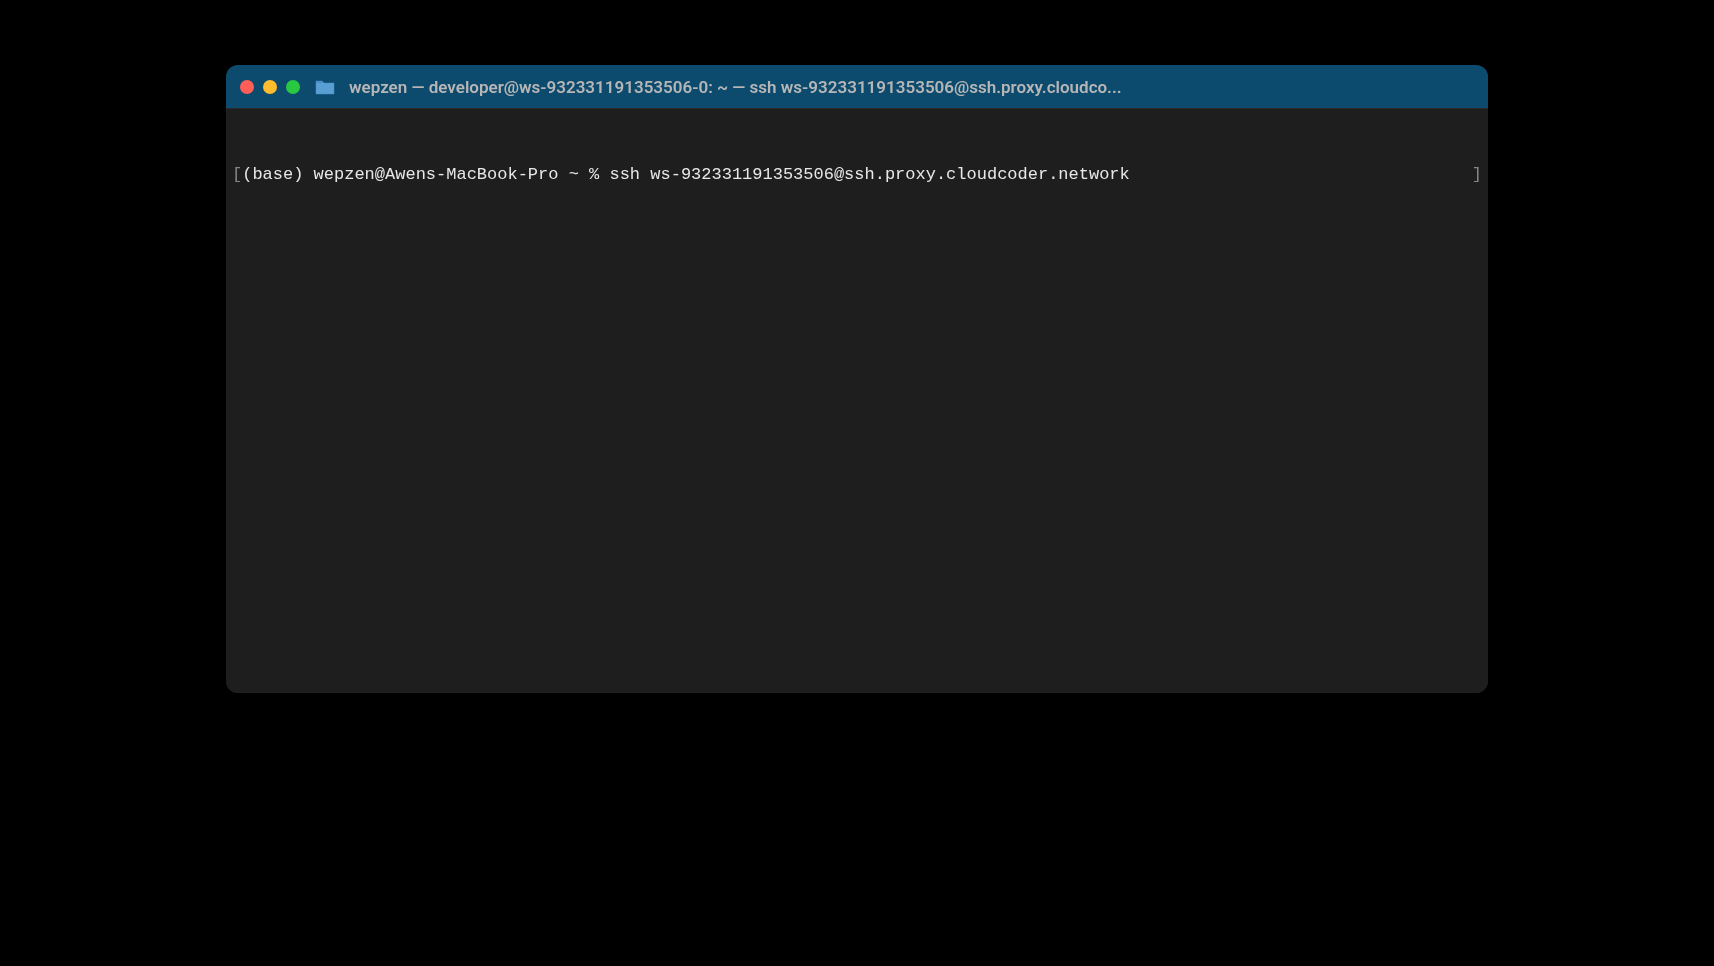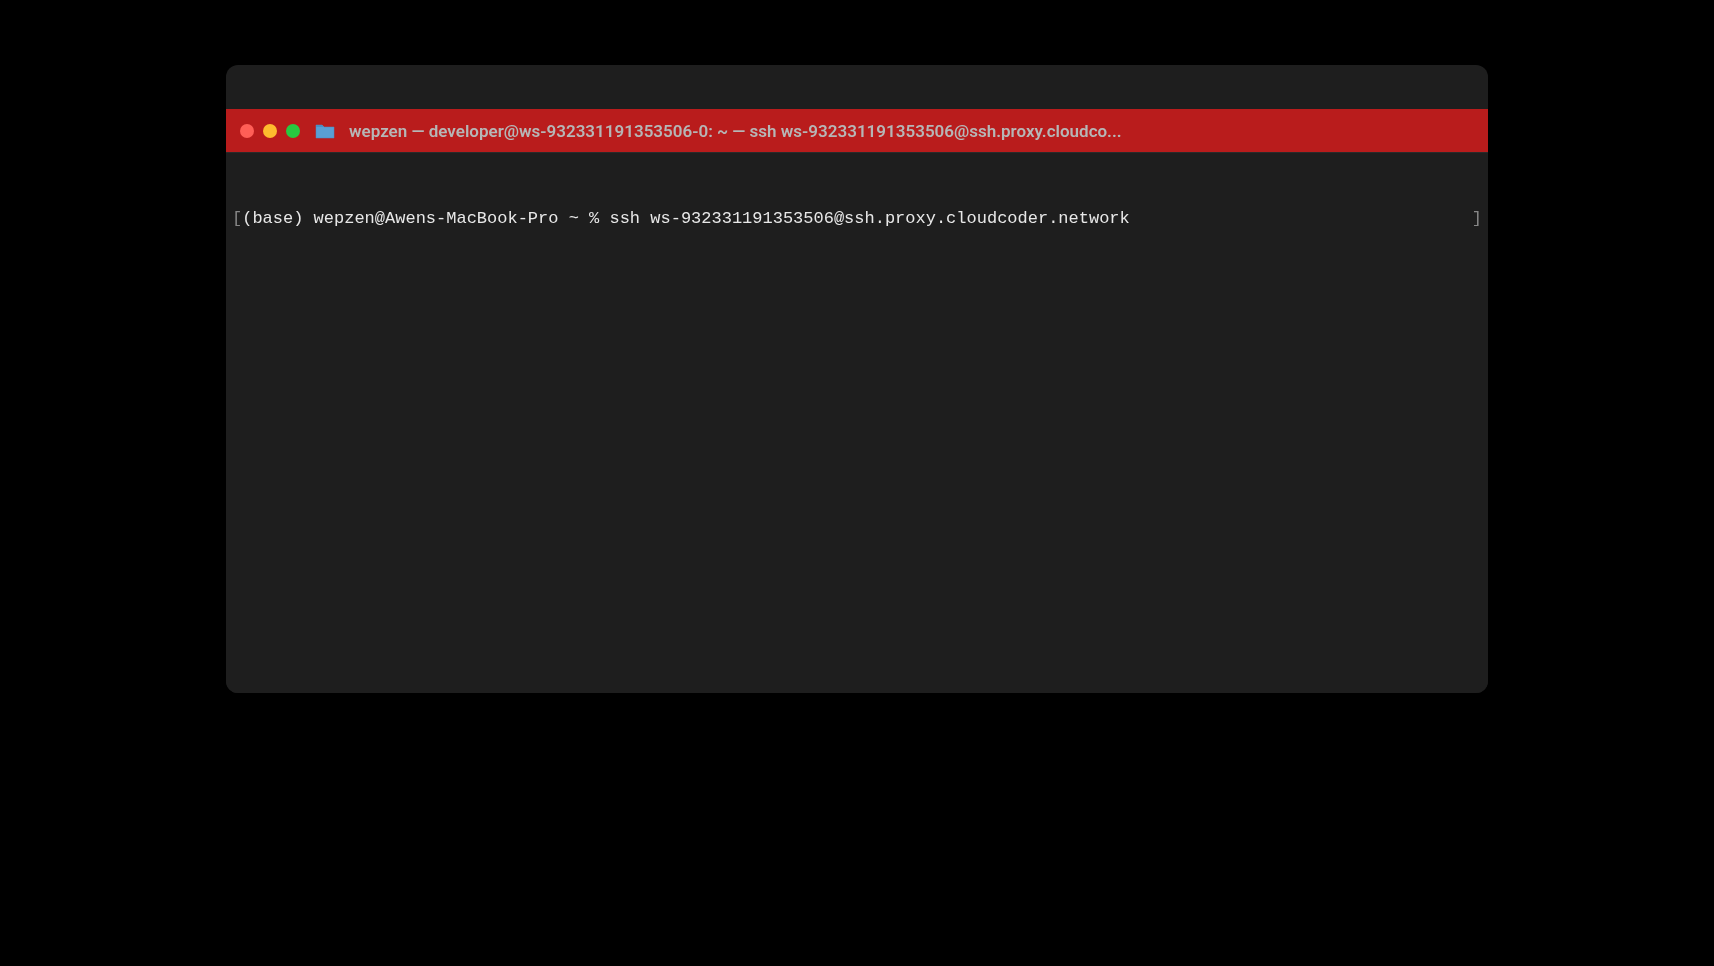--- a/index.html
+++ b/index.html
@@ -22,27 +22,26 @@
       height: 628px;
       background: #1e1e1e;
       border-radius: 12px;
       overflow: hidden;
       box-shadow: 0 10px 40px rgba(0,0,0,0.5);
       display: flex;
       flex-direction: column;
     }
     .title-bar {
       height: 44px;
-      background: #b91c1c;
+      background: #0c4a6e;
       display: flex;
       align-items: center;
       padding: 0 14px;
       gap: 9px;
       border-bottom: 1px solid #2a2a2a;
-      margin-top: 44px;
     }
     .traffic-lights {
       display: flex;
       gap: 9px;
       align-items: center;
     }
     .traffic-light {
       width: 14px;
       height: 14px;
       border-radius: 50%;

